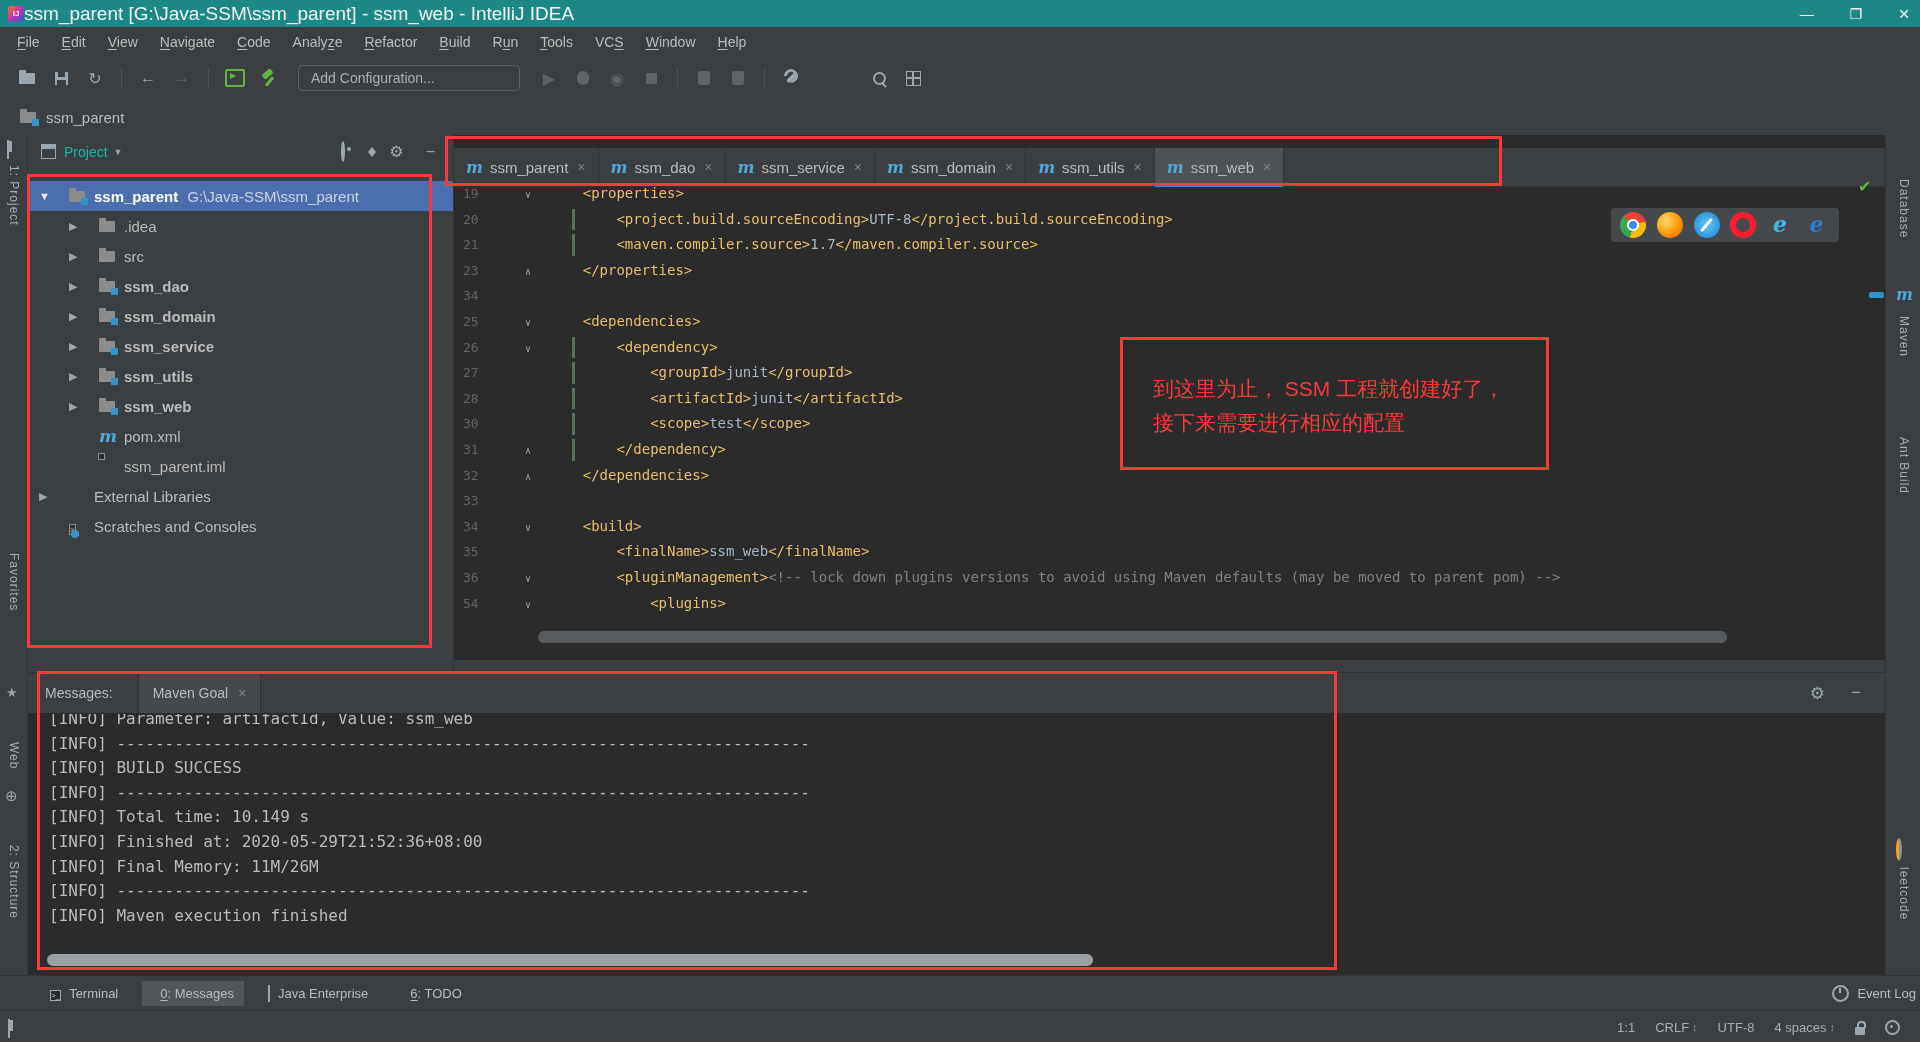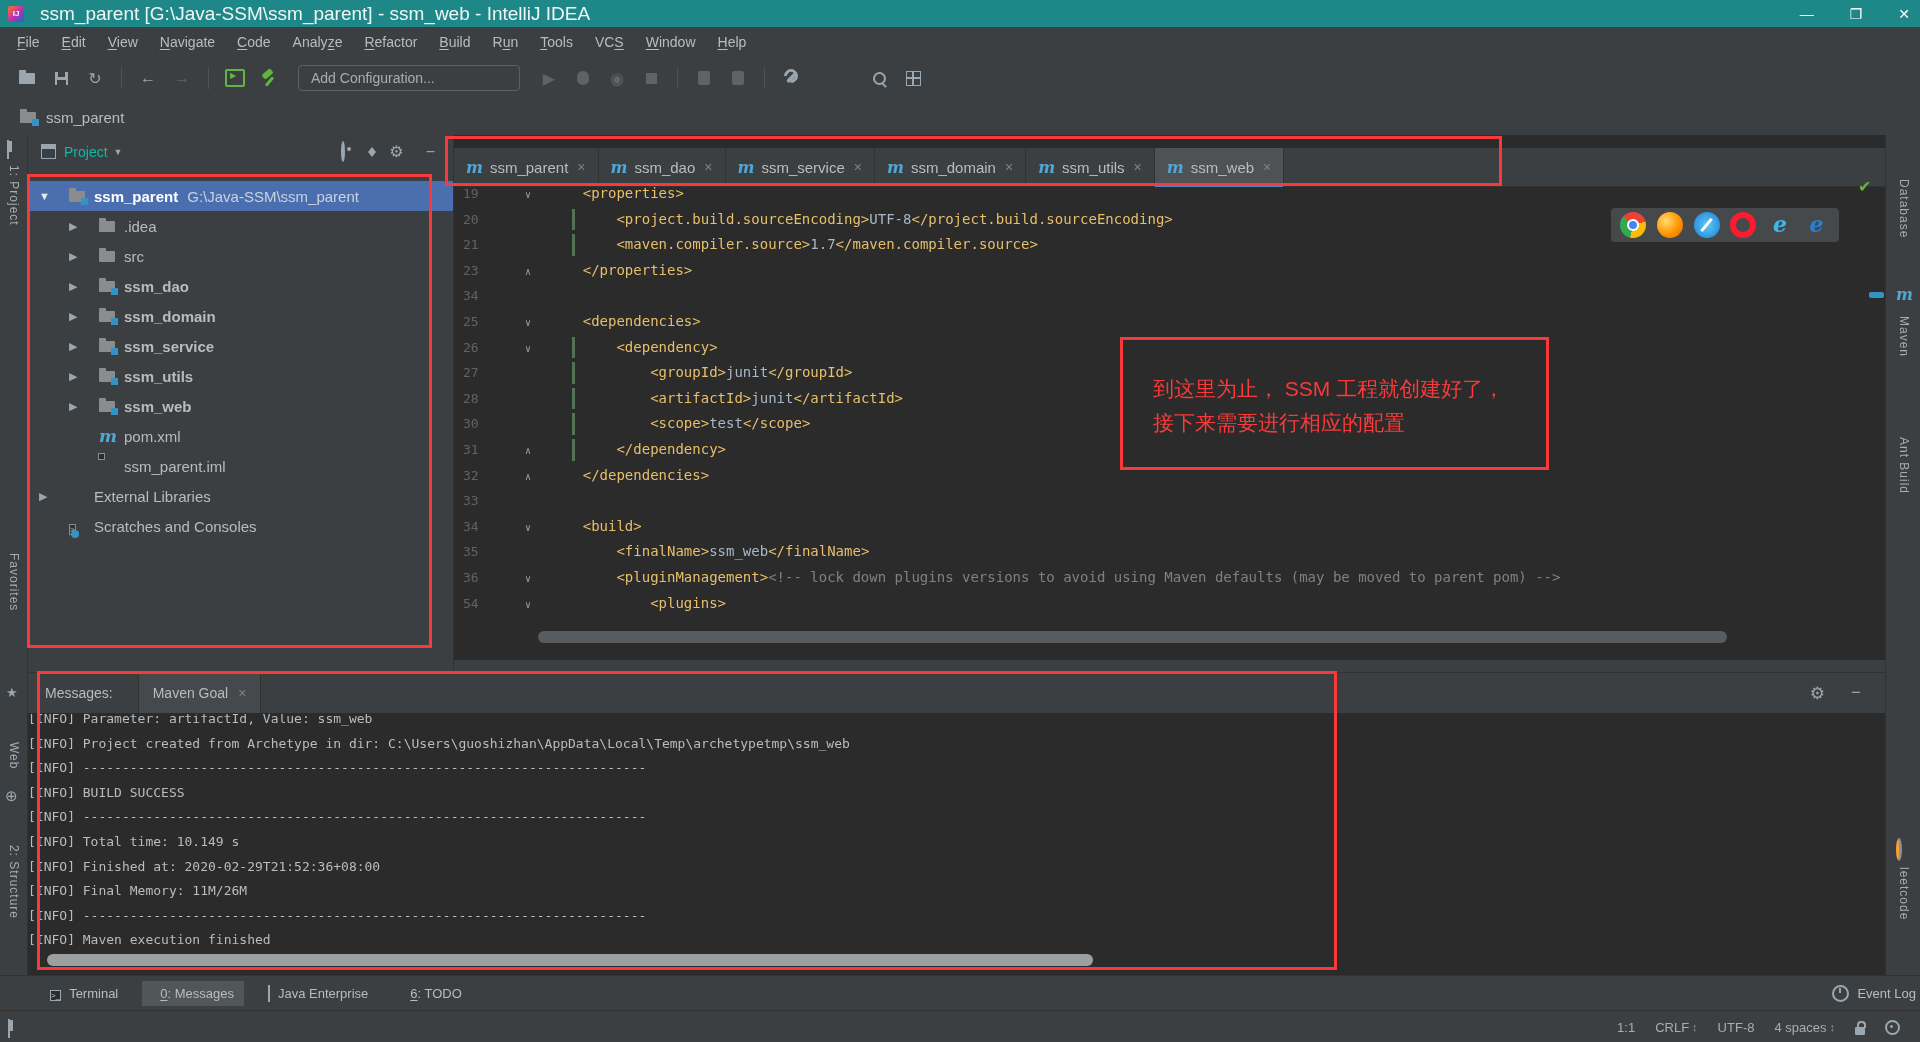--- a/index.html
+++ b/index.html
@@ -1,21 +1,21 @@
 <!DOCTYPE html>
 <html><head>
 <meta charset="utf-8">
 <style>
   html,body{margin:0;padding:0;background:#2b2b2b;}
   #app{position:relative;width:1920px;height:1042px;background:#3c3f41;overflow:hidden;
        font-family:"Liberation Sans",sans-serif;color:#bbbbbb;-webkit-font-smoothing:antialiased;}
   .abs{position:absolute;}
   
   .titlebar{position:absolute;left:0;top:0;width:1920px;height:27px;background:#1e8888;display:flex;align-items:center;}
-  .tb-logo{width:16px;height:16px;margin:0 16px 0 8px;border-radius:3px;
+  .tb-logo{width:16px;height:16px;margin:0 0 0 8px;border-radius:3px;
     background:linear-gradient(135deg,#f97a12 0%,#c22fb2 50%,#0b6bcb 100%);
     color:#fff;font-size:8px;font-weight:bold;text-align:center;line-height:16px;}
   .tb-title{color:#f0f5f5;font-size:19px;}
   .tb-controls{position:absolute;right:10px;top:0;height:27px;display:flex;gap:36px;align-items:center;color:#ffffff;font-size:14px;}
   .tb-controls span{cursor:default;}
   
   .menubar{position:absolute;left:0;top:27px;width:1920px;height:30px;background:#3c3f41;display:flex;align-items:center;padding-left:6px;}
   .menu-item{padding:0 11px;font-size:14px;color:#bbbbbb;}
   
   .toolbar{position:absolute;left:0;top:57px;width:1920px;height:42px;background:#3c3f41;border-bottom:1px solid #323232;display:flex;align-items:center;padding-left:10px;}
@@ -129,21 +129,21 @@
   .b-edge{color:#2a7fd4;font:italic bold 22px "DejaVu Serif",serif;text-align:center;line-height:25px;}
   .echeck{position:absolute;left:1404px;top:42px;color:#62b543;font-size:16px;}
   .bluemark{position:absolute;left:1415px;top:157px;width:15px;height:6px;background:#3592c4;border-radius:2px;}
   
   .mpanel{position:absolute;left:28px;top:537px;width:1857px;height:303px;background:#2b2b2b;border-top:1px solid #323232;}
   .mhead{position:absolute;left:0;top:0;width:100%;height:40px;background:#3c3f41;display:flex;align-items:center;}
   .mhead .mlabel{font-size:14px;color:#bbbbbb;margin-left:17px;}
   .mtab{height:40px;display:flex;align-items:center;background:#46494b;border-left:1px solid #323232;border-right:1px solid #323232;margin-left:25px;padding:0 14px;font-size:14px;color:#bbbbbb;}
   .mtab .x{color:#7f8487;margin-left:10px;}
   .mhead-ics{position:absolute;right:24px;top:0;height:40px;display:flex;align-items:center;gap:26px;color:#9aa7b0;font-size:17px;}
-  .mlog{position:absolute;left:0;top:41px;right:0;bottom:0;overflow:hidden;font-family:"DejaVu Sans Mono",monospace;font-size:13px;color:#bbbbbb;}
+  .mlog{position:absolute;left:0;top:41px;right:0;bottom:0;overflow:hidden;font-family:"DejaVu Sans Mono",monospace;font-size:16px;color:#bbbbbb;padding-left:21px;}
   .mlog .row{height:24.6px;line-height:24.6px;white-space:pre;}
   .mlog .row:first-child{margin-top:-7px;}
   .mscroll{position:absolute;left:19px;top:281px;width:1046px;height:12px;background:#9da0a3;border-radius:6px;}
   
   .redbox{position:absolute;border:3px solid #fa3a3a;box-sizing:border-box;pointer-events:none;}
   .note{position:absolute;left:1120px;top:202px;width:429px;height:133px;border:3px solid #fa3a3a;box-sizing:border-box;color:#fa3a3a;font-size:21px;line-height:34px;padding:32px 0 0 30px;}
   
   .bottombar{position:absolute;left:0;top:975px;width:1920px;height:35px;background:#3c3f41;border-top:1px solid #323232;display:flex;align-items:center;padding-left:40px;}
   .bb-item{display:flex;align-items:center;gap:8px;font-size:13px;color:#bbbbbb;padding:5px 10px;margin-right:14px;}
   .bb-item.active{background:#515658;}
@@ -480,26 +480,25 @@
           <span>Maven Goal</span>
           <span class="x">×</span>
         </span>
         <span class="mhead-ics">
           <span>⚙</span>
           <span>−</span>
         </span>
       </div>
       <div class="mlog">
           <div class="row">[INFO] Parameter: artifactId, Value: ssm_web</div>
-          <div class="row">[INFO] Project created from Archetype in dir: C:\Users\guoshizhan\AppData\Local\Temp\archetypetmp\ssm_web</div>
           <div class="row">[INFO] ------------------------------------------------------------------------</div>
           <div class="row">[INFO] BUILD SUCCESS</div>
           <div class="row">[INFO] ------------------------------------------------------------------------</div>
           <div class="row">[INFO] Total time: 10.149 s</div>
-          <div class="row">[INFO] Finished at: 2020-02-29T21:52:36+08:00</div>
+          <div class="row">[INFO] Finished at: 2020-05-29T21:52:36+08:00</div>
           <div class="row">[INFO] Final Memory: 11M/26M</div>
           <div class="row">[INFO] ------------------------------------------------------------------------</div>
           <div class="row">[INFO] Maven execution finished</div>
         </div>
       <div class="mscroll"></div>
     </div>
 
     <div class="rstrip">
       <span class="abs" style="left:10px;top:18px"><span class="ic-db"></span></span>
       <span class="vlabel" style="left:11px;top:44px">Database</span>

